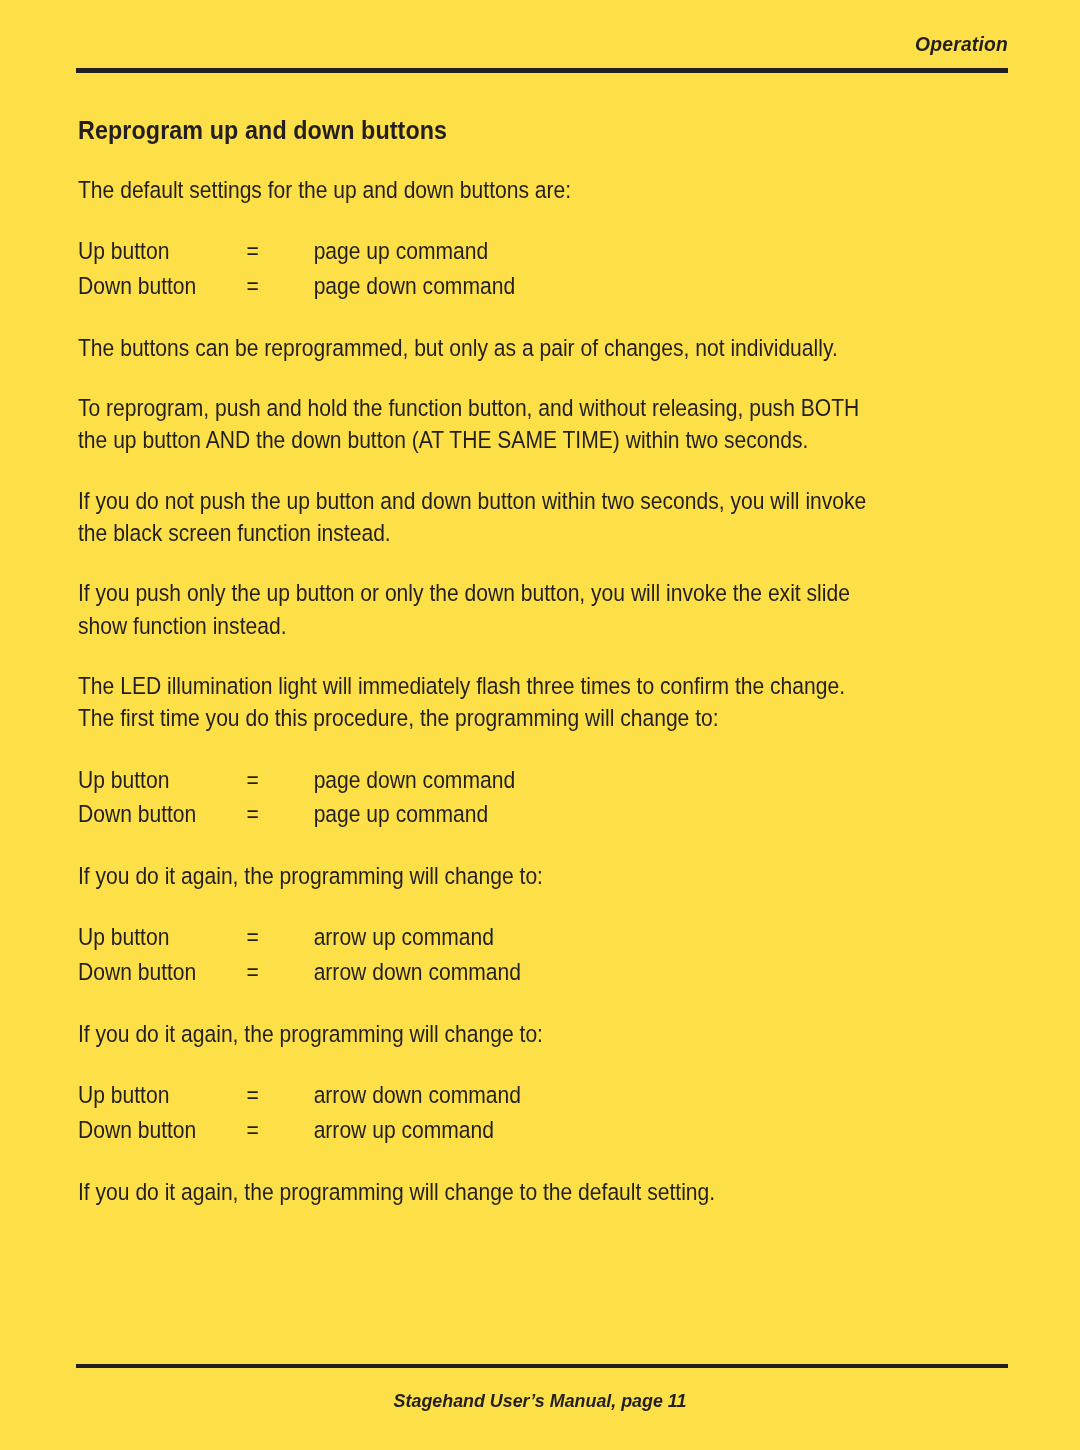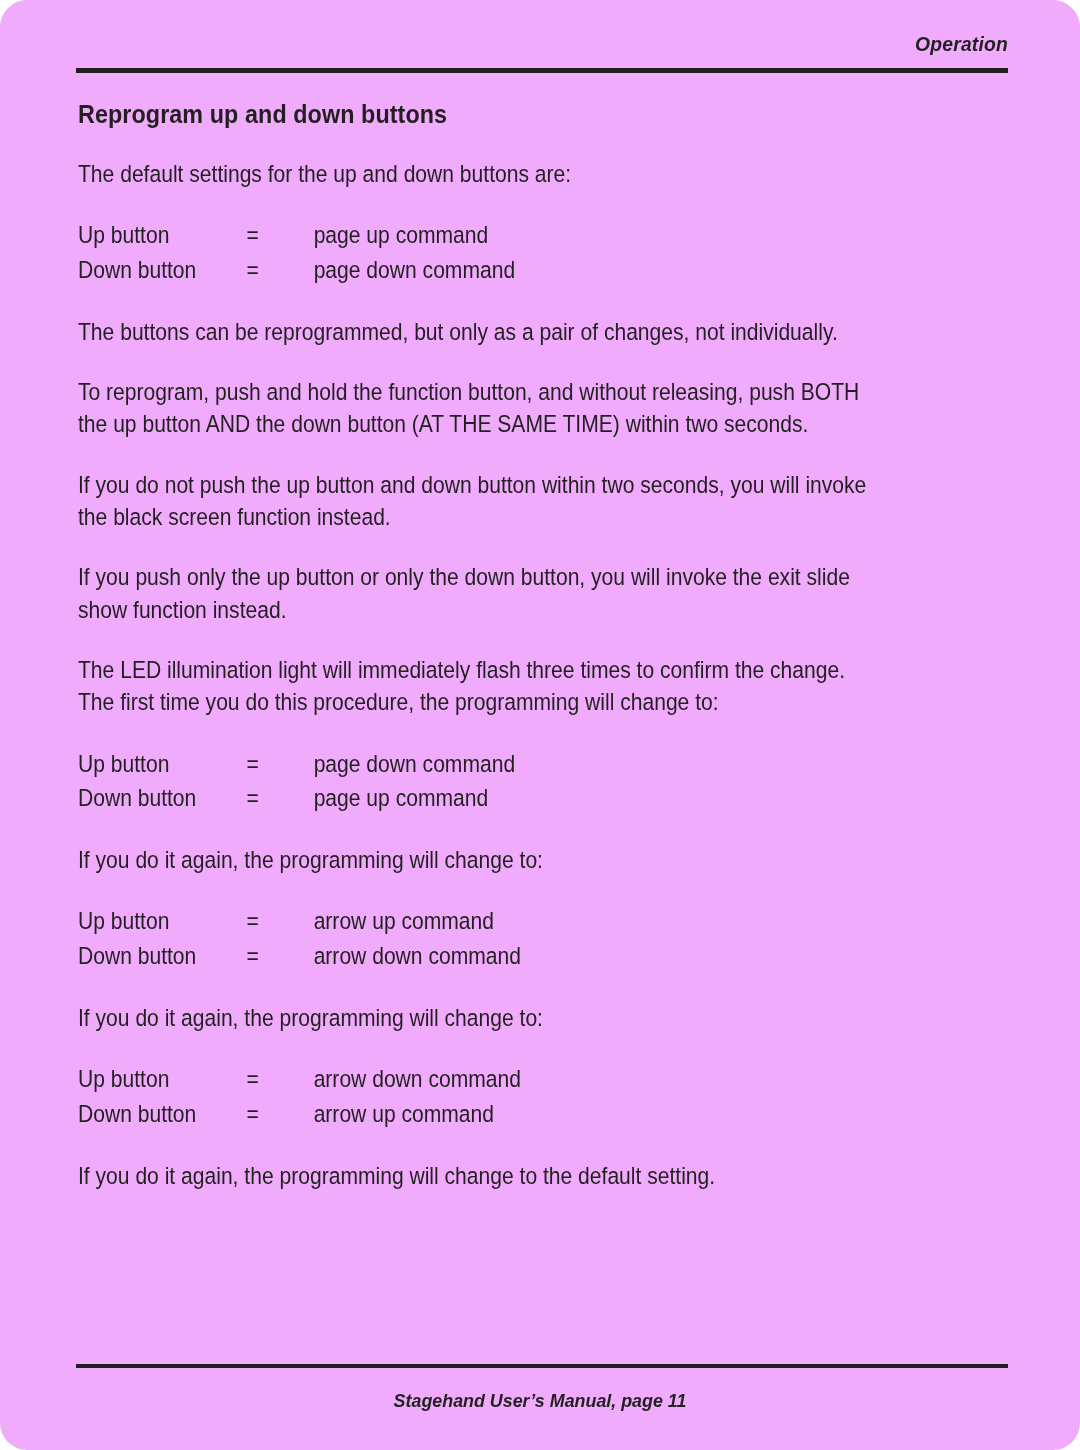--- a/index.html
+++ b/index.html
@@ -4,26 +4,25 @@
 <style>
   html, body {
     margin: 0;
     padding: 0;
     background: #ffffff;
   }
   .page {
     position: relative;
     width: 1080px;
     height: 1450px;
-    background: #f0abfc;
+    background: #fde047;
     font-family: "Liberation Sans", sans-serif;
     color: #231f20;
     overflow: hidden;
     box-sizing: border-box;
-    border-radius: 27px;
   }
 
   
   .running-head {
     position: absolute;
     top: 32px;
     right: 72px;
     font-style: italic;
     font-weight: bold;
     font-size: 21px;
@@ -62,21 +61,21 @@
     font-weight: bold;
     font-size: 19px;
     color: #231f20;
     transform: scaleX(0.94);
   }
 
   
   .content {
     position: absolute;
     left: 78px;
-    top: 100px;
+    top: 116px;
     width: 920px;
   }
 
   .doc-heading {
     font-size: 26.5px;
     font-weight: bold;
     line-height: 1.12;
     margin: 0 0 28px 0;
     letter-spacing: 0.1px;
     transform: scaleX(0.88);

